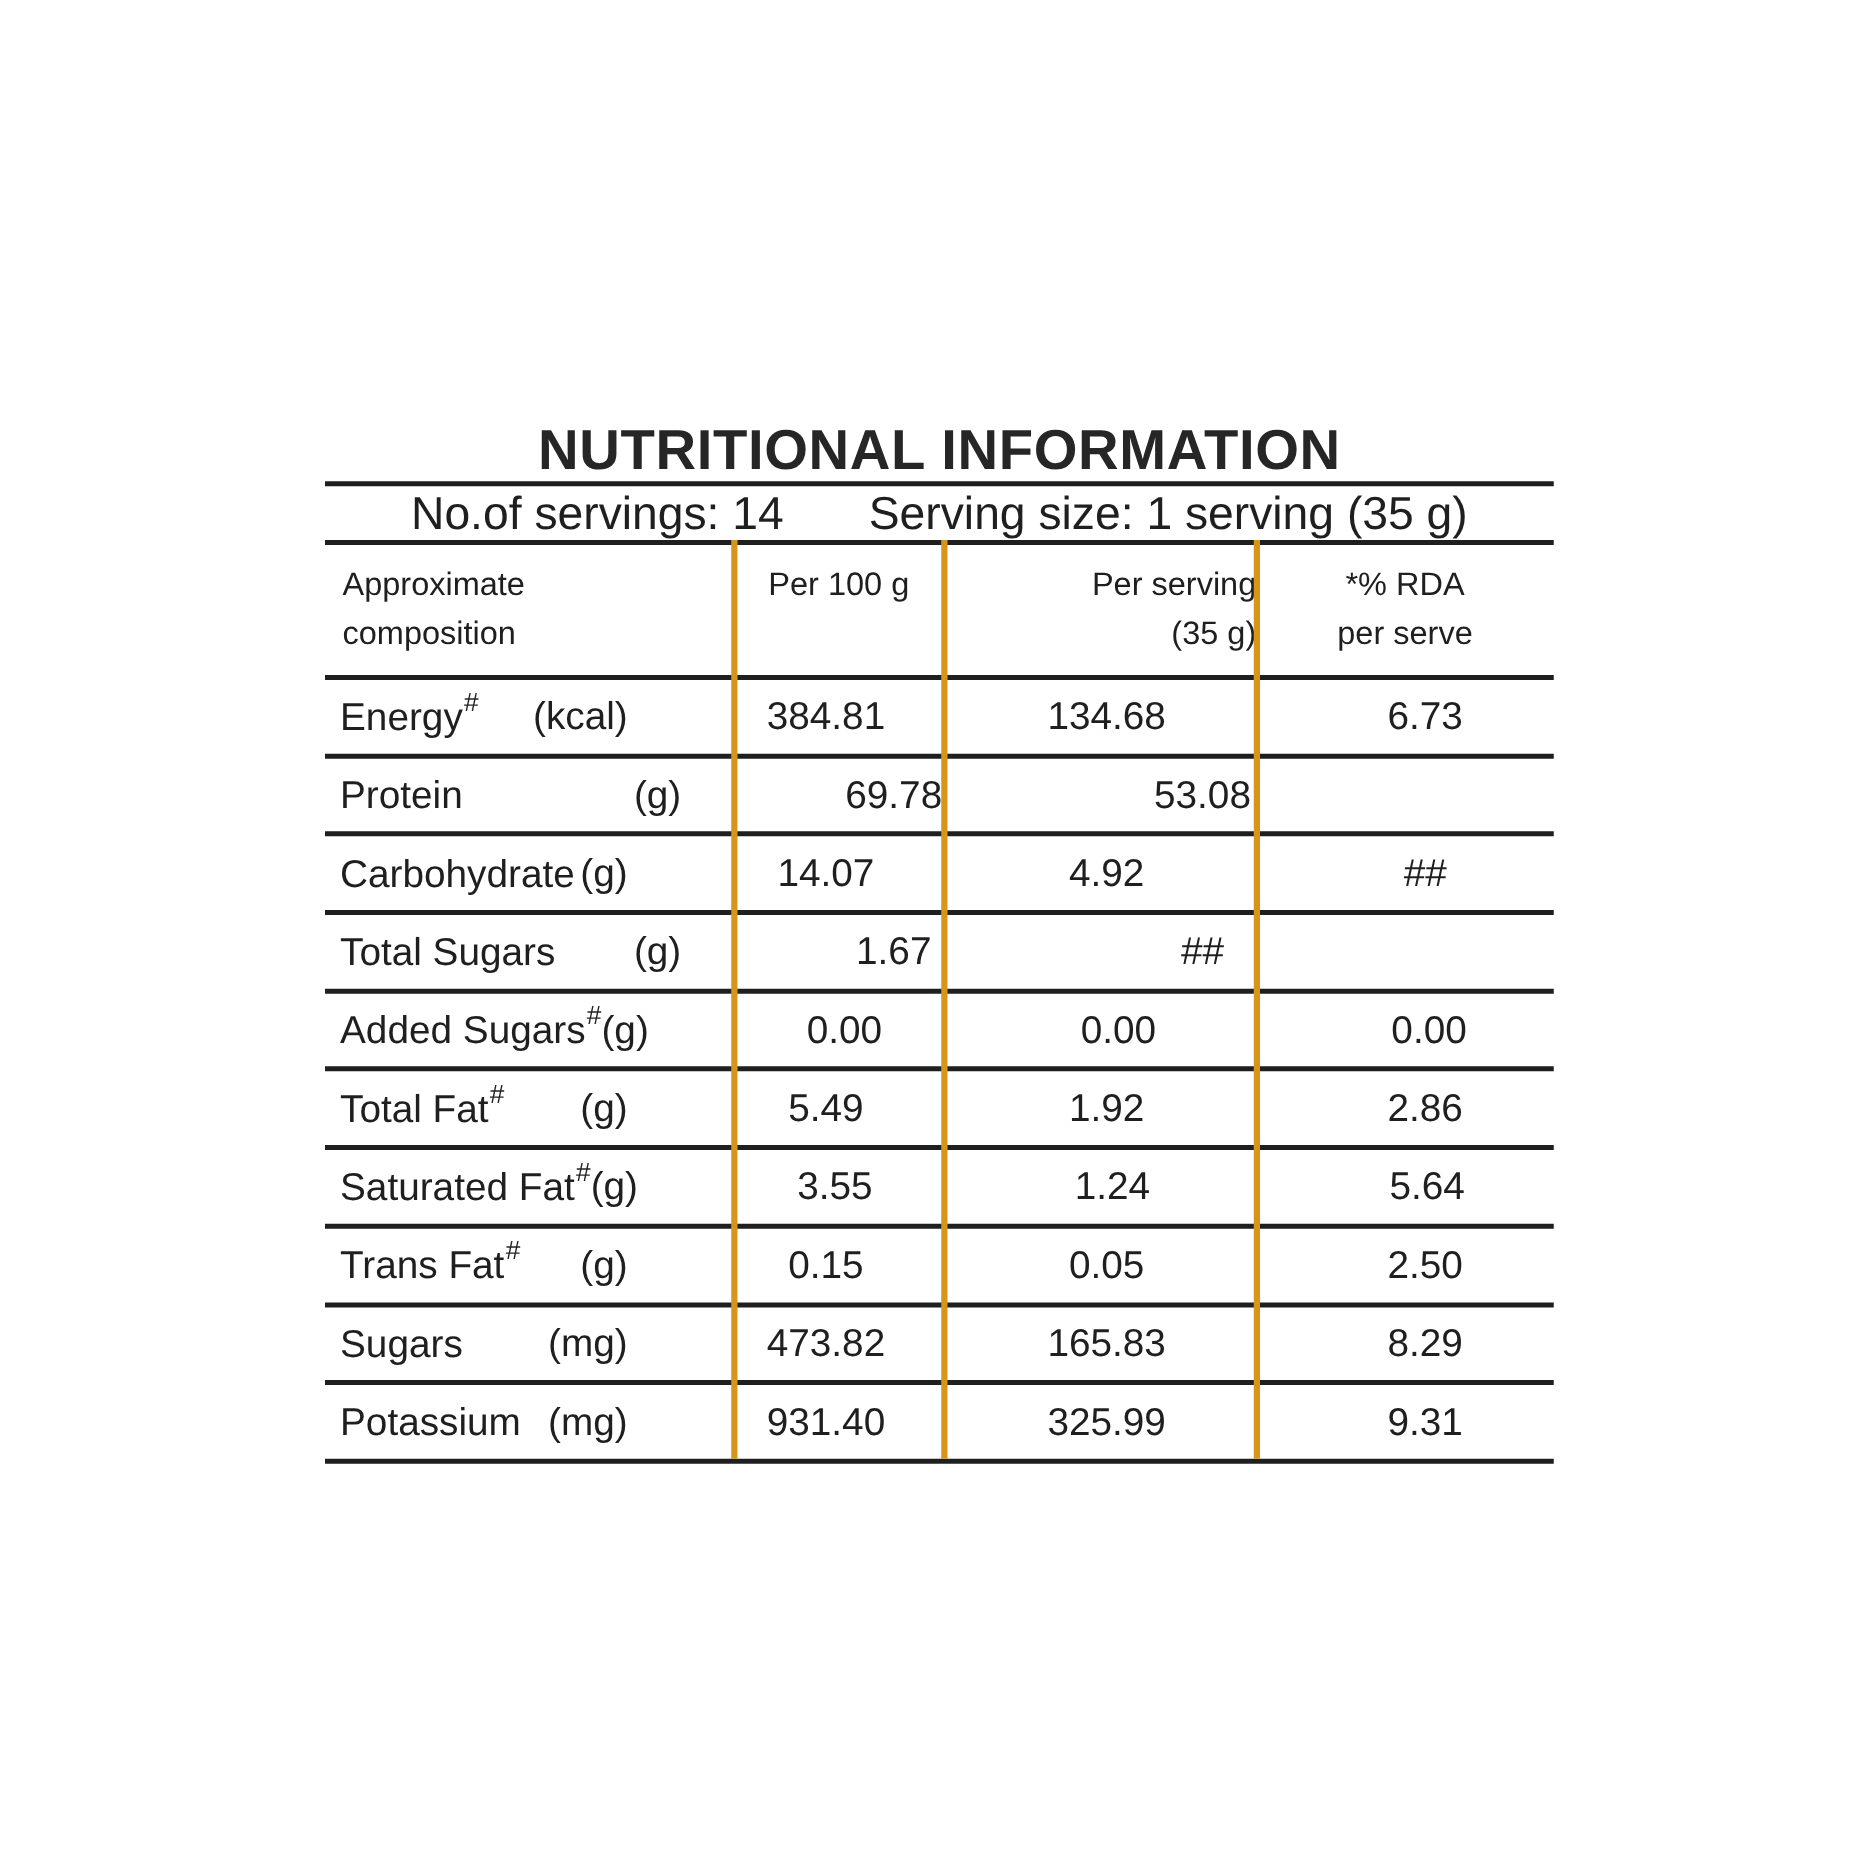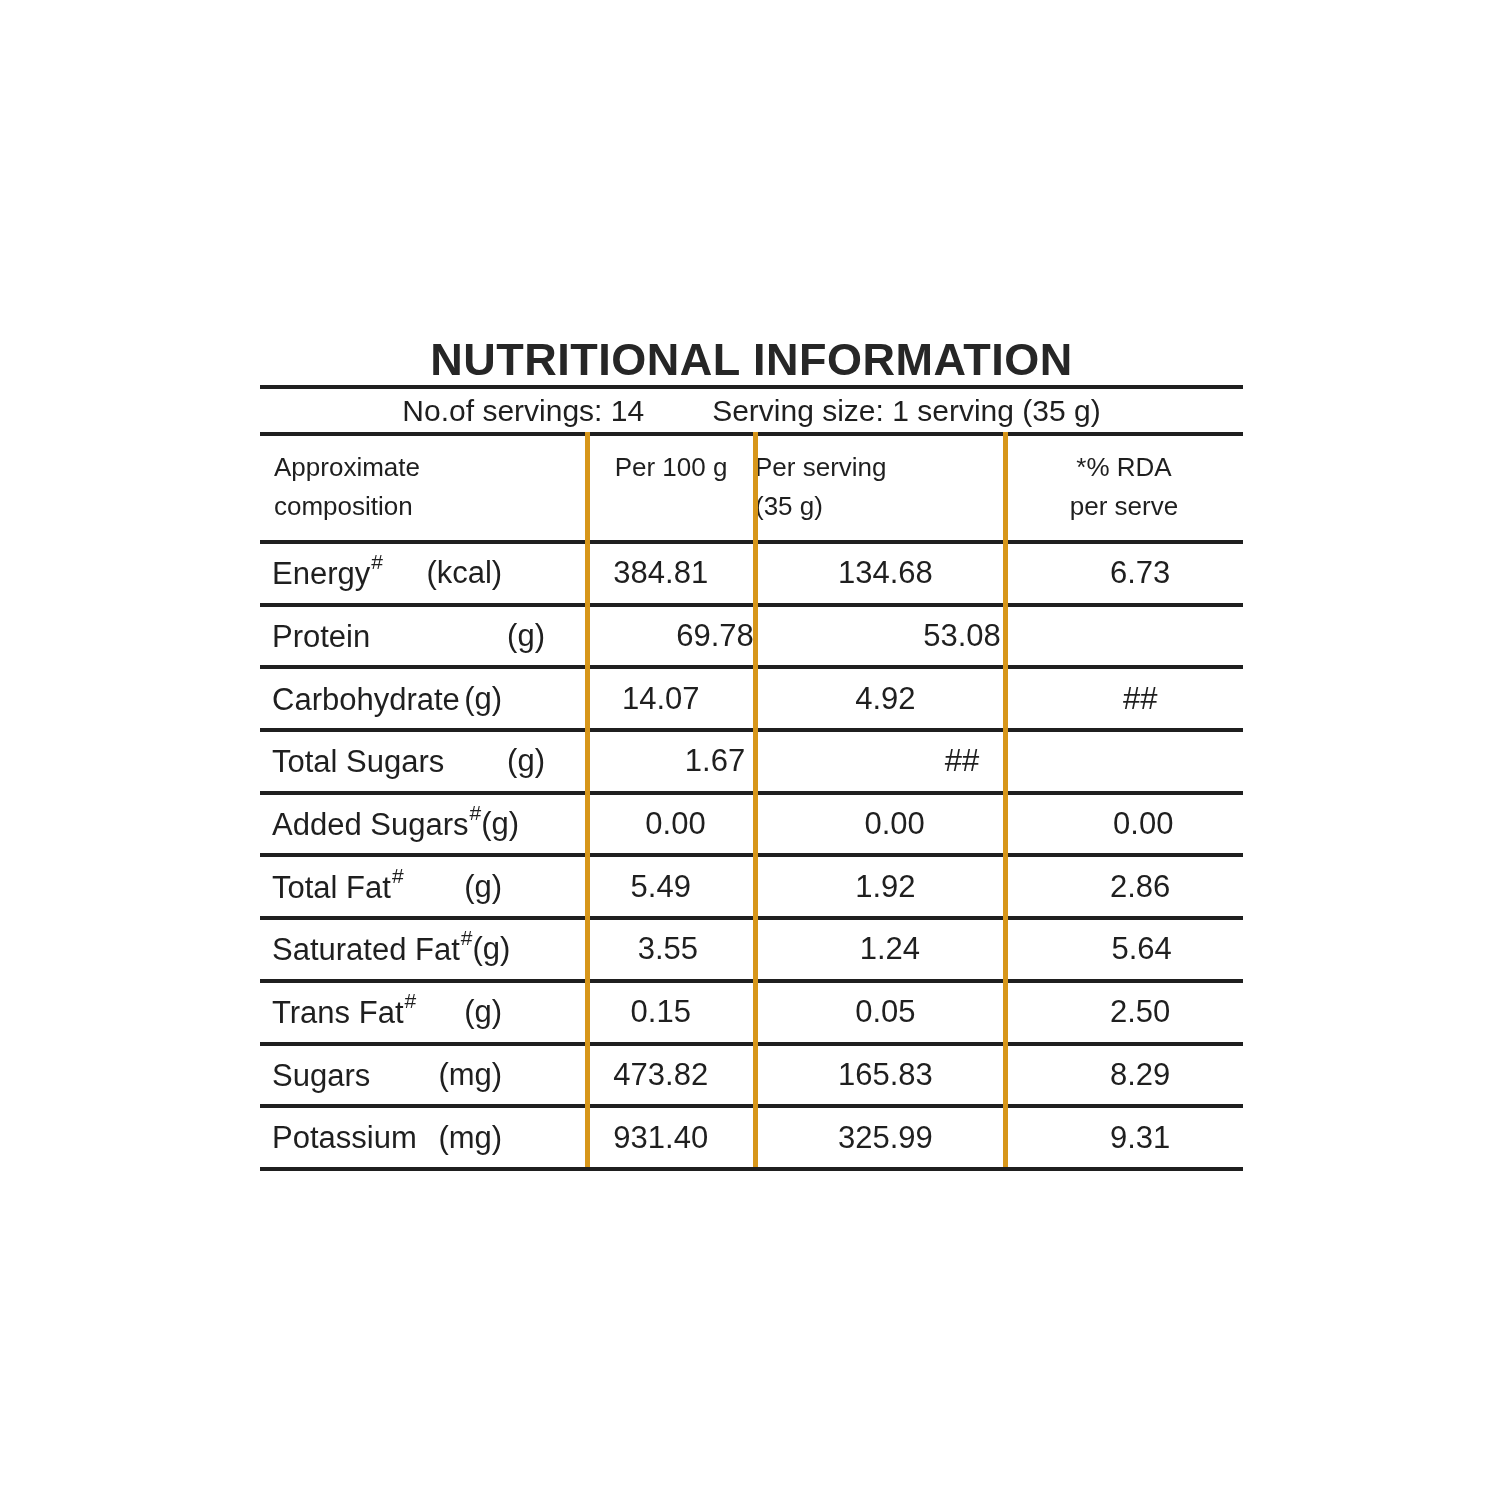--- a/index.html
+++ b/index.html
@@ -23,21 +23,21 @@
     white-space: nowrap;
   }
   .rule { height: 4px; background: #1f1f1f; }
 
   .servings-row {
     height: 43px;
     display: flex;
     justify-content: center;
     align-items: center;
     gap: 68px;
-    font-size: 30px;
+    font-size: 37px;
     white-space: nowrap;
   }
 
   .grid { position: relative; border-bottom: 4px solid #1f1f1f; }
 
   .vline {
     position: absolute;
     top: -4px; bottom: 0;
     width: 5px;
     background: #d7961a;
@@ -49,21 +49,21 @@
   .hrow { display: flex; height: 104px; }
   .hcell {
     box-sizing: border-box;
     padding-top: 12px;
     font-size: 26px;
     line-height: 39px;
     white-space: pre-line;
   }
   .hcell.c1 { width: 327px; text-align: left; padding-left: 14px; }
   .hcell.c2 { width: 168px; text-align: center; }
-  .hcell.c3 { width: 250px; text-align: left; }
+  .hcell.c3 { width: 250px; text-align: right; }
   .hcell.c4 { width: 238px; text-align: center; }
 
   .row {
     display: flex;
     height: 62.7px;
     box-sizing: border-box;
     border-top: 4px solid #1f1f1f;
     font-size: 31px;
     gap: 44px;
   }

